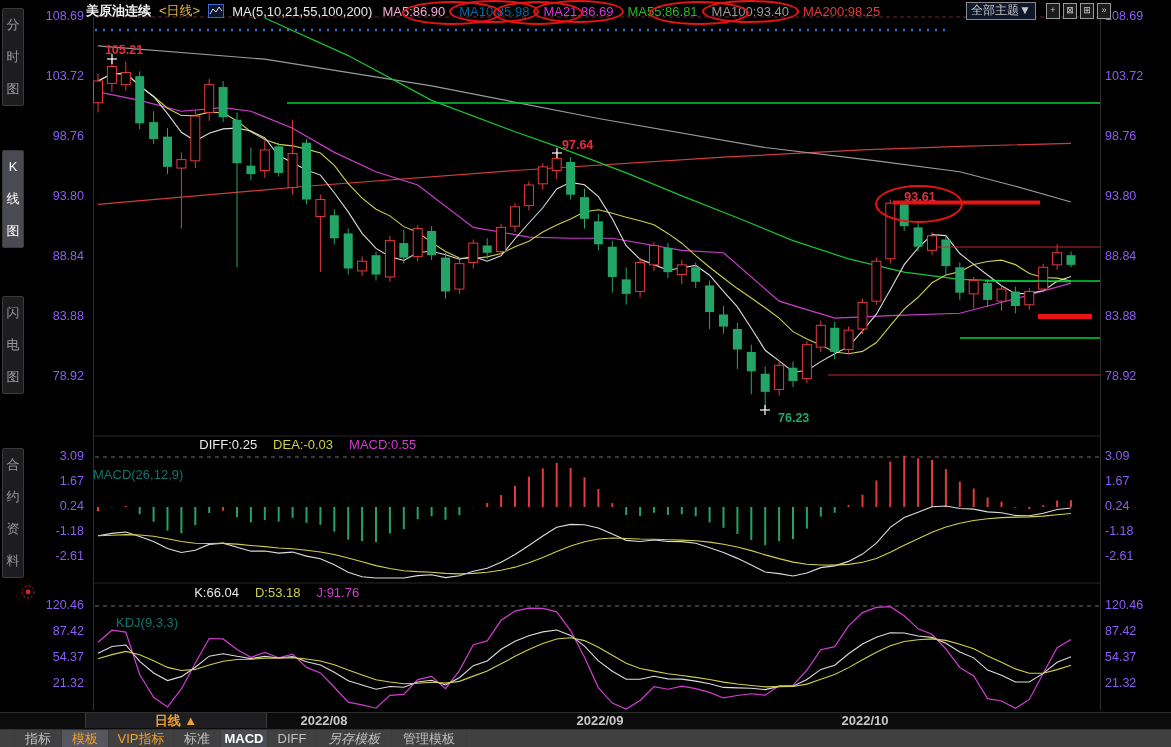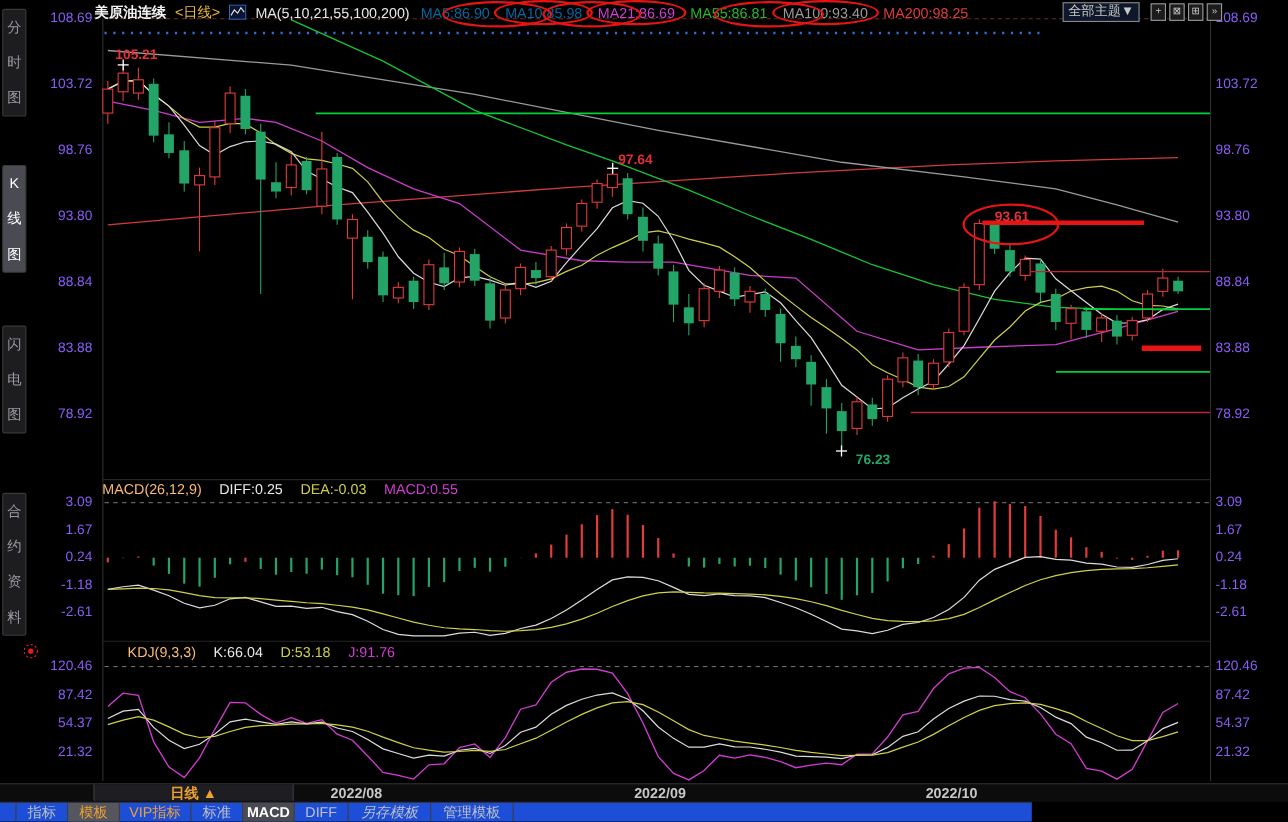--- a/index.html
+++ b/index.html
@@ -24,38 +24,38 @@
   .sidebar-tab{position:absolute;left:2px;width:20px;background:#1d1d1f;border:1px solid #3a3a3a;
        border-radius:2px;color:#9a9aa0;font-size:13px;line-height:32px;text-align:center;
        white-space:pre-line;z-index:5;}
   .sidebar-tab.active{background:#4a4a52;color:#ffffff;}
   
   .axis-label{position:absolute;color:#8b5cf6;font-size:12.5px;z-index:3;}
   .axis-left{left:24px;width:60px;text-align:right;}
   .axis-right{left:1105px;width:64px;text-align:left;}
   
   .panel-title{position:absolute;left:93px;font-size:13px;display:flex;gap:16px;z-index:4;white-space:nowrap;}
-  .pt-main{color:#fdba74;}
+  .pt-main{color:#0f766e;margin-top:30px;}
   .pt-white{color:#e8e8e8;}
   .pt-yellow{color:#cfcf4a;}
   .pt-magenta{color:#d23cd2;}
   
   #chart-svg{position:absolute;left:0;top:0;z-index:1;pointer-events:auto;}
   
   .ellipse{position:absolute;border:2.4px solid #e81414;border-radius:50%;z-index:6;pointer-events:none;}
   
   .date-bar{position:absolute;top:712px;left:0;width:1171px;height:16px;background:#0c0c0c;
        border-top:1px solid #2e2e2e;z-index:4;}
   .period-box{position:absolute;left:85px;top:0;width:180px;height:15px;background:#1e1e22;
        border-left:1px solid #3a3a3a;border-right:1px solid #3a3a3a;color:#f0a030;font-weight:700;
        font-size:13px;text-align:center;line-height:15px;}
   .date-label{position:absolute;top:0;width:64px;text-align:center;color:#c8c8c8;
        font-weight:700;font-size:13px;line-height:16px;}
   
-  .tab-bar{position:absolute;top:729px;left:0;width:938px;height:18px;background:#1d4ed8;
+  .tab-bar{position:absolute;top:729px;left:0;width:1171px;height:18px;background:#404040;
        border-top:1px solid #333;display:flex;z-index:4;}
   .tab{height:18px;line-height:17px;text-align:center;font-size:13px;color:#c0c0c0;
        border-right:1px solid #3c3c3c;}
   .tab:first-child{margin-left:14px;border-left:1px solid #3c3c3c;}
   .tab.orange{color:#f0a030;}
   .tab.sel-orange{background:#56565e;color:#f0a030;}
   .tab.sel-dark{background:#4a4a52;color:#fff;font-weight:700;}
 </style>
 </head>
 <body>
@@ -67,21 +67,21 @@
     <span class="sym">美原油连续</span>
     <span class="period">&lt;日线&gt;</span>
     <span class="kicon">
       <svg width="16" height="14">
           <rect x="0.5" y="0.5" width="15" height="13" fill="#0a1530" stroke="#3a6ad0"></rect>
       <polyline points="2,10 5,5 8,8 11,3 14,7" fill="none" stroke="#e8e8e8" stroke-width="1"></polyline>
         </svg>
     </span>
     <span class="ma-label">MA(5,10,21,55,100,200)</span>
     <span id="ma-values" style="display:flex;gap:10px;">
-        <span class="ma-val" style="color: #0369a1;">MA5:86.90</span>
+        <span class="ma-val" style="color: #f9a8d4;">MA5:86.90</span>
         <span class="ma-val" style="color: #0369a1;">MA10:85.98<span class="circle-overlay"></span></span>
         <span class="ma-val" style="color: rgb(210, 60, 210);">MA21:86.69<span class="circle-overlay"></span></span>
         <span class="ma-val" style="color: rgb(40, 184, 40);">MA55:86.81</span>
         <span class="ma-val" style="color: rgb(154, 154, 154);">MA100:93.40<span class="circle-overlay"></span></span>
         <span class="ma-val" style="color: rgb(226, 60, 60);">MA200:98.25</span>
       </span>
   </div>
   <div class="theme-btn">全部主题▼</div>
   <div class="tool-icons" id="tool-icons">
       <div class="tool-icon">+</div>

